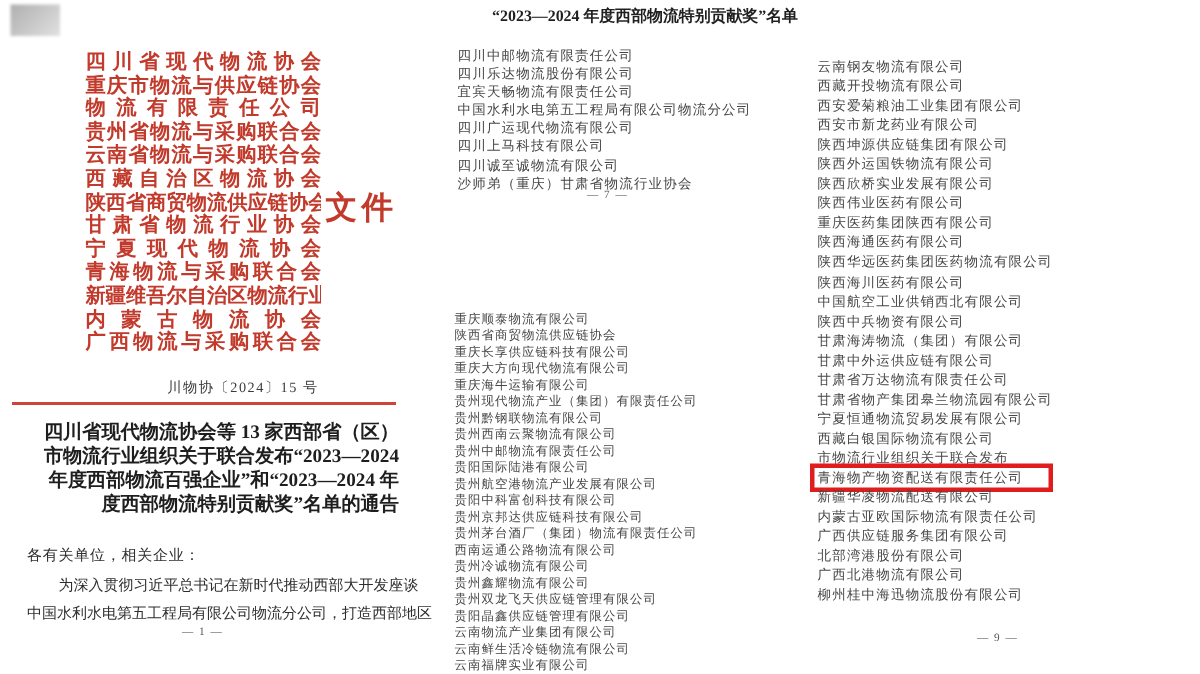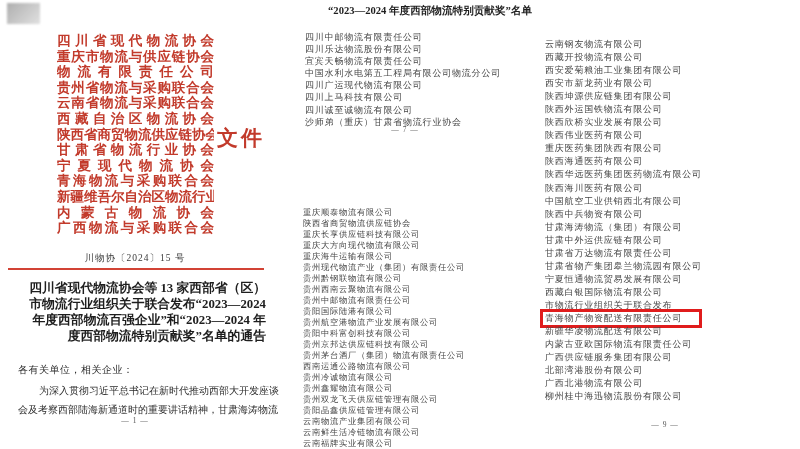--- a/index.html
+++ b/index.html
@@ -10,21 +10,21 @@
   
   .assoc-block{position:absolute;left:9px;top:33px;width:205px;}
   .assoc-block .row{
     height:15.6px;line-height:15.6px;font-size:13.5px;font-weight:bold;color:#c23a2b;
     text-align:justify;text-align-last:justify;white-space:nowrap;overflow:hidden;margin-left:48px;
   }
   .wenjian{
     position:absolute;left:217px;top:124px;font-size:21px;font-weight:bold;color:#c23a2b;
     letter-spacing:3px;white-space:nowrap;
   }
-  .doc-number{position:absolute;left:0;top:252px;width:270px;text-align:center;font-size:9.5px;color:#3a3a3a;letter-spacing:1px;}
+  .doc-number{position:absolute;left:0;top:252px;width:270px;text-align:center;font-size:9.5px;color:#3a3a3a;letter-spacing:1px;padding-left:27px;}
   .red-line{position:absolute;left:8px;top:268px;width:256px;height:2.4px;background:#d24335;}
   .doc-title{position:absolute;left:2px;top:281px;width:264px;text-align:center;}
   .doc-title .row{font-size:12.8px;font-weight:bold;color:#1e1e1e;line-height:15.9px;white-space:nowrap;text-align:right;}
   .salutation{position:absolute;left:18px;top:363px;font-size:10px;color:#2e2e2e;letter-spacing:.5px;}
   .body-para{position:absolute;left:18px;top:381px;width:232px;}
   .body-para .row{font-size:10px;color:#2e2e2e;line-height:19px;text-align:justify;text-align-last:justify;white-space:nowrap;}
   .body-para .row:first-child{padding-left:21px;}
   .pagenum{position:absolute;font-size:7.5px;color:#555;letter-spacing:1px;text-align:center;}
   #pn-left{left:0;top:416px;width:270px;}
   
@@ -83,21 +83,21 @@
       <div class="row"><span>四川省现代物流协会等 13 家西部省（区）</span></div>
       <div class="row"><span>市物流行业组织关于联合发布“2023—2024</span></div>
       <div class="row"><span>年度西部物流百强企业”和“2023—2024 年</span></div>
       <div class="row"><span>度西部物流特别贡献奖”名单的通告</span></div>
     </div>
 
   <div class="salutation">各有关单位，相关企业：</div>
 
   <div class="body-para">
       <div class="row"><span>为深入贯彻习近平总书记在新时代推动西部大开发座谈</span></div>
-      <div class="row"><span>会及考察西部陆海新通道时的重要讲话精神，甘肃海涛物流</span></div>
+      <div class="row"><span>中国水利水电第五工程局有限公司物流分公司，打造西部地区</span></div>
     </div>
 
   <div class="pagenum" id="pn-left">— 1 —</div>
 
   <div class="mid-header">“2023—2024 年度西部物流特别贡献奖”名单</div>
 
   <div class="list" id="list-mid-top">
       <div class="row"><span>四川中邮物流有限责任公司</span></div>
       <div class="row"><span>四川乐达物流股份有限公司</span></div>
       <div class="row"><span>宜宾天畅物流有限责任公司</span></div>

